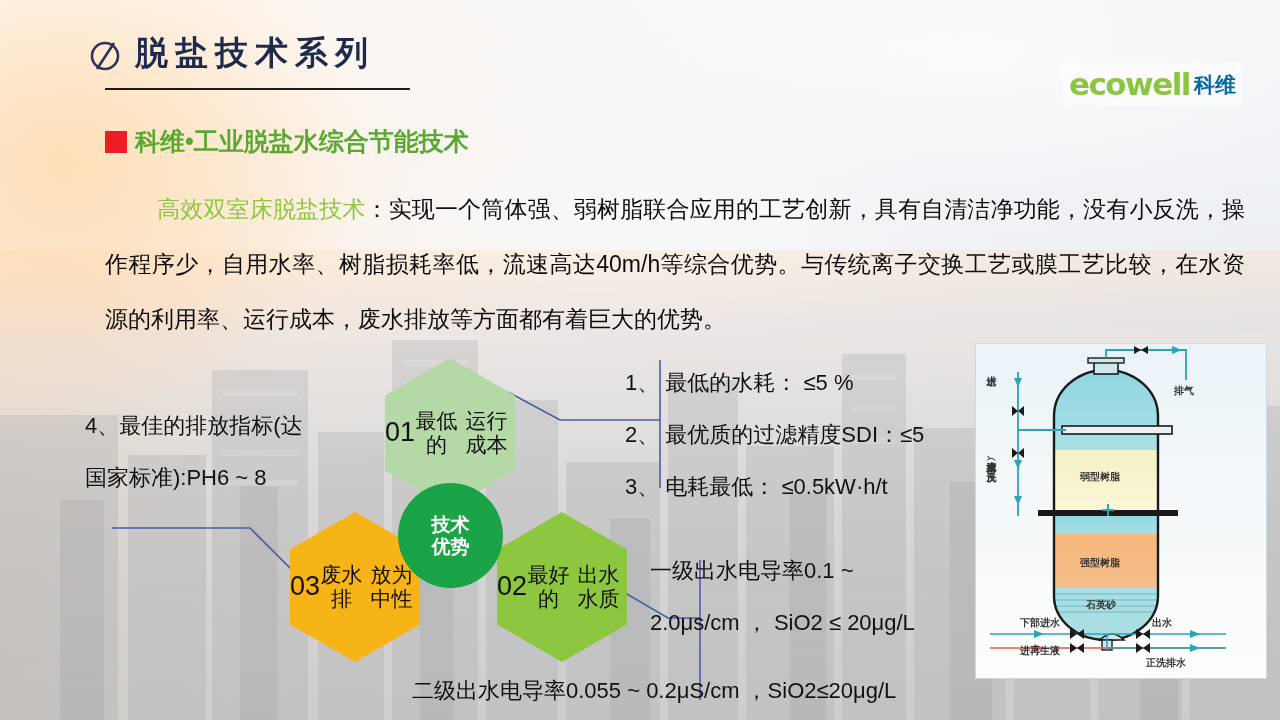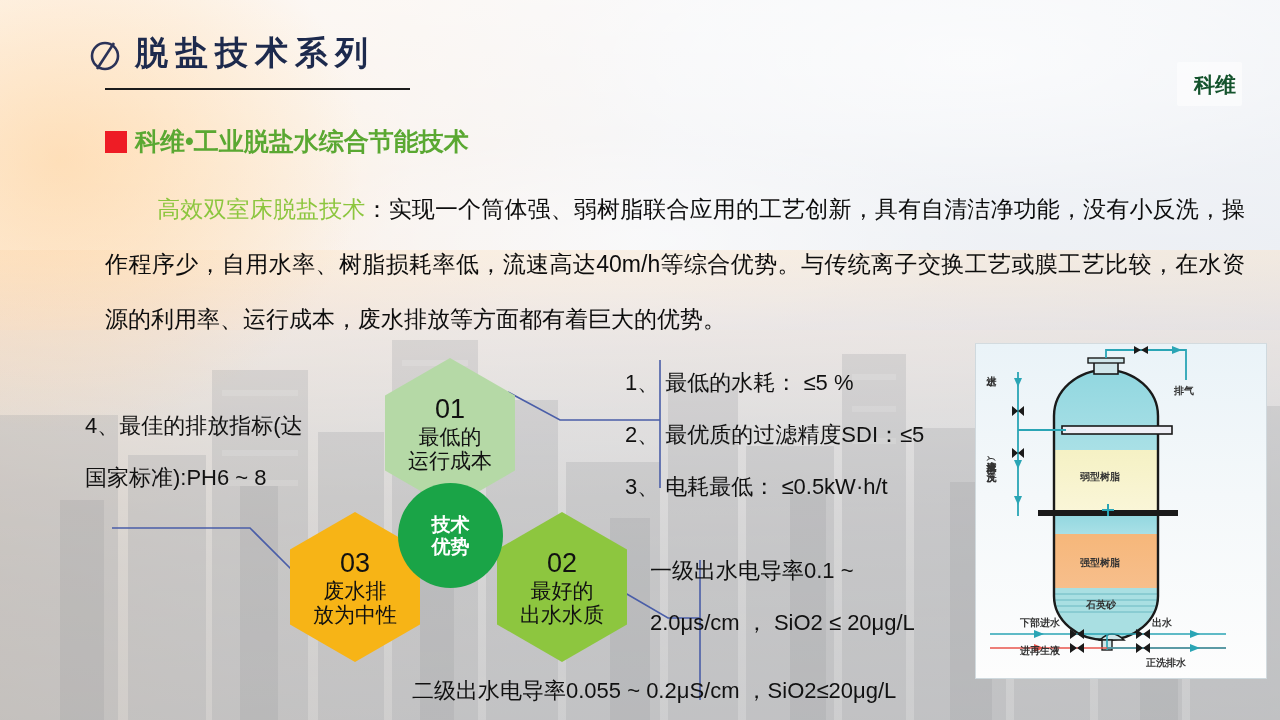--- a/index.html
+++ b/index.html
@@ -45,40 +45,40 @@
     position:absolute;left:135px;top:31px;
     font-size:33px;font-weight:bold;color:#1d2a4d;letter-spacing:7px;
     white-space:nowrap;
   }
   .rule{position:absolute;left:105px;top:88px;width:305px;height:0;border-top:2px solid #1b1b1b;}
 
   .logo{position:absolute;right:62px;top:62px;height:40px;display:flex;align-items:center;
         background:rgba(255,255,255,.55);padding:2px 6px;border-radius:2px;}
   .logo-eco{font-size:31px;font-weight:bold;color:#8cc63e;letter-spacing:-1.5px;line-height:1;
             font-family:"DejaVu Sans",sans-serif;}
-  .logo-cn{font-size:21px;font-weight:bold;color:#14532d;margin-left:11px;letter-spacing:0px;line-height:1;}
+  .logo-cn{font-size:21px;font-weight:bold;color:#0369a1;margin-left:4px;letter-spacing:0px;line-height:1;}
 
   
   #subtitle{position:absolute;left:105px;top:125px;display:flex;align-items:center;}
   .sub-sq{width:22px;height:22px;background:#ee1c25;margin-right:8px;}
   .sub-tx{font-size:25px;font-weight:bold;color:#5aa832;letter-spacing:0px;white-space:nowrap;}
 
   
   #para{
     position:absolute;left:105px;top:182px;width:1140px;
     font-size:23px;color:#0d0d0d;line-height:55px;text-align:justify;
   }
   #para .lead{color:#8cc63e;}
   #para .indent{display:inline-block;width:52px;}
 
   
   .hex{
     position:absolute;
     clip-path:polygon(50% 0%,100% 25%,100% 75%,50% 100%,0% 75%,0% 25%);
-    display:flex;flex-direction:column;align-items:center;justify-content:center;
+    display:flex;flex-direction:row;align-items:center;justify-content:center;
     text-align:center;line-height:1.12;
   }
   .hex .num{font-size:27px;color:#111;margin-bottom:1px;}
   .hex .lbl{font-size:21px;color:#111;}
   #hex01{left:385px;top:358px;width:130px;height:150px;background:#b5d9a6;}
   #hex02{left:497px;top:512px;width:130px;height:150px;background:#8dc63f;}
   #hex03{left:290px;top:512px;width:130px;height:150px;background:#f7b416;}
   .core{
     position:absolute;left:398px;top:483px;width:105px;height:105px;border-radius:50%;
     background:#1aa447;display:flex;align-items:center;justify-content:center;
@@ -158,20 +158,21 @@
 </div>
 
 <div id="header">
   <svg class="slash-icon" viewBox="0 0 34 34">
     <circle cx="17" cy="18" r="13" fill="none" stroke="#2b3358" stroke-width="2.6"></circle>
     <line x1="26" y1="5" x2="9" y2="31" stroke="#2b3358" stroke-width="2.6"></line>
   </svg>
   <div class="title">脱盐技术系列</div>
   <div class="rule"></div>
   <div class="logo">
+    <span class="logo-eco">ecowell</span>
     <span class="logo-cn">科维</span>
   </div>
 </div>
 
 <div id="subtitle">
   <span class="sub-sq"></span>
   <span class="sub-tx">科维•工业脱盐水综合节能技术</span>
 </div>
 
 <div id="para">

